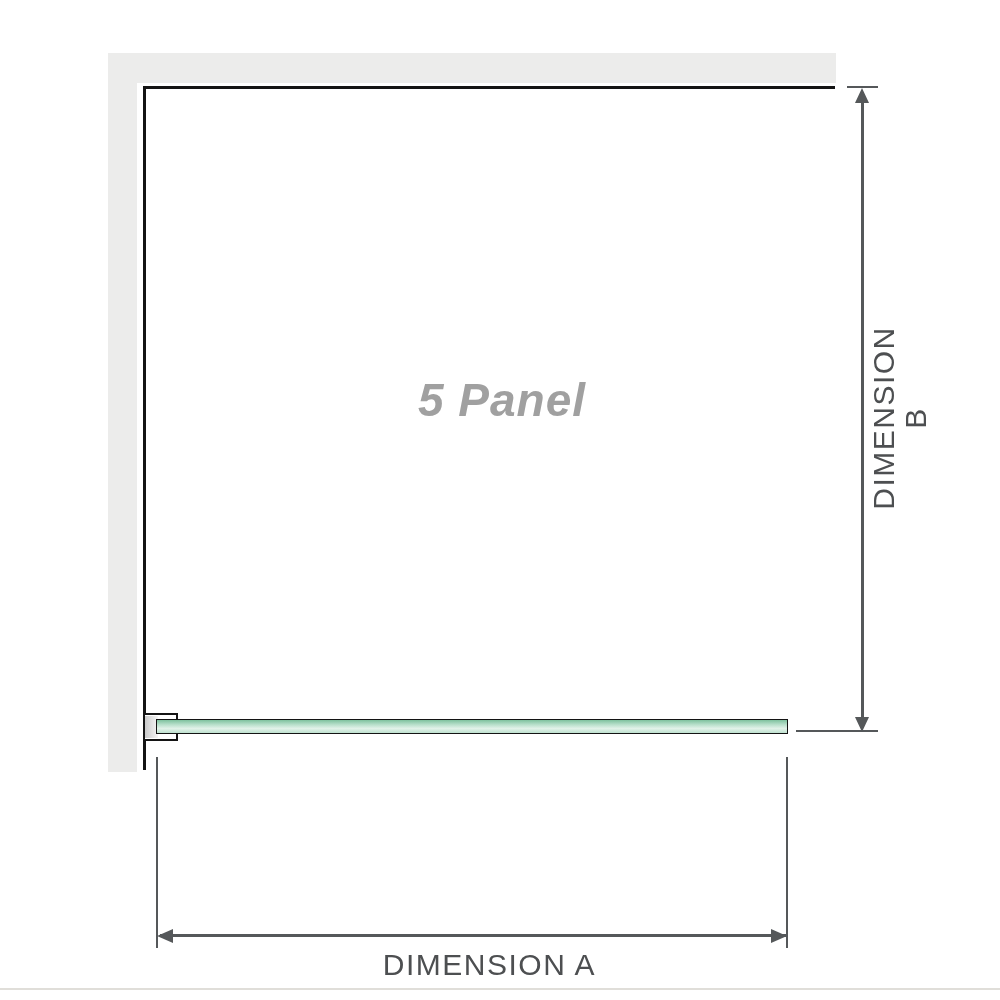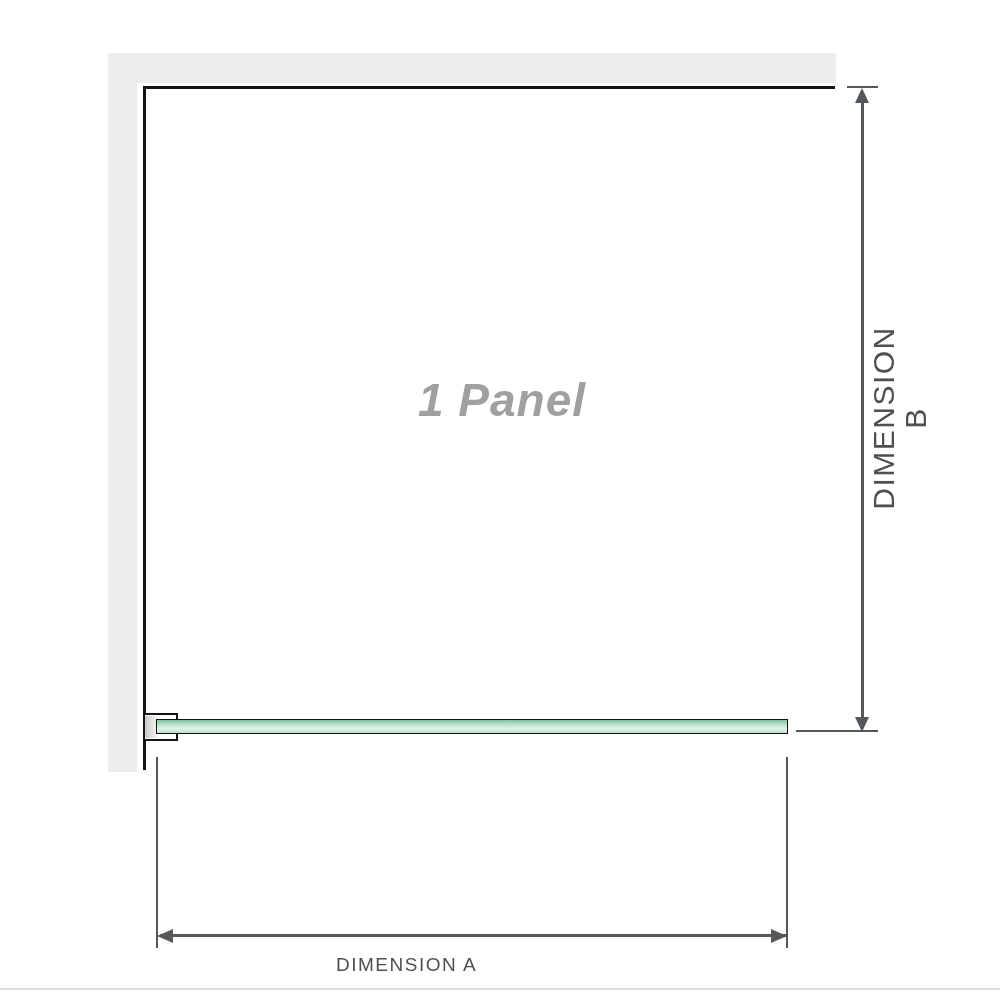--- a/index.html
+++ b/index.html
@@ -90,39 +90,39 @@
     border-top:7px solid transparent;border-bottom:7px solid transparent;
     border-right:16px solid var(--dimension);
   }
   .arrow-right{
     left:771px;top:929px;width:0;height:0;
     border-top:7px solid transparent;border-bottom:7px solid transparent;
     border-left:16px solid var(--dimension);
   }
   .dima-label{
     left:336px;top:946px;width:260px;height:38px;line-height:38px;
-    text-align:left;font-size:19px;font-weight:400;letter-spacing:1.5px;
+    text-align:right;font-size:30px;font-weight:400;letter-spacing:1.5px;
     color:var(--label-text);
   }
 
   
   .footer-divider{left:0;top:988px;width:1000px;height:1.5px;background:var(--baseline);}
 </style>
 </head>
 <body>
 
 <div class="stage">
 
   <div class="abs wall-top"></div>
   <div class="abs wall-left"></div>
 
   <div class="abs outline-top"></div>
   <div class="abs outline-left"></div>
 
-  <div class="abs panel-label">1 Panel</div>
+  <div class="abs panel-label">5 Panel</div>
 
   <div class="abs dimb-tick-top"></div>
   <div class="abs dimb-tick-bottom"></div>
   <div class="abs dimb-line"></div>
   <div class="abs arrow-up"></div>
   <div class="abs arrow-down"></div>
   <div class="abs dimb-label">DIMENSION B</div>
 
   <div class="abs bracket">
     <div class="abs bracket-shade"></div>

